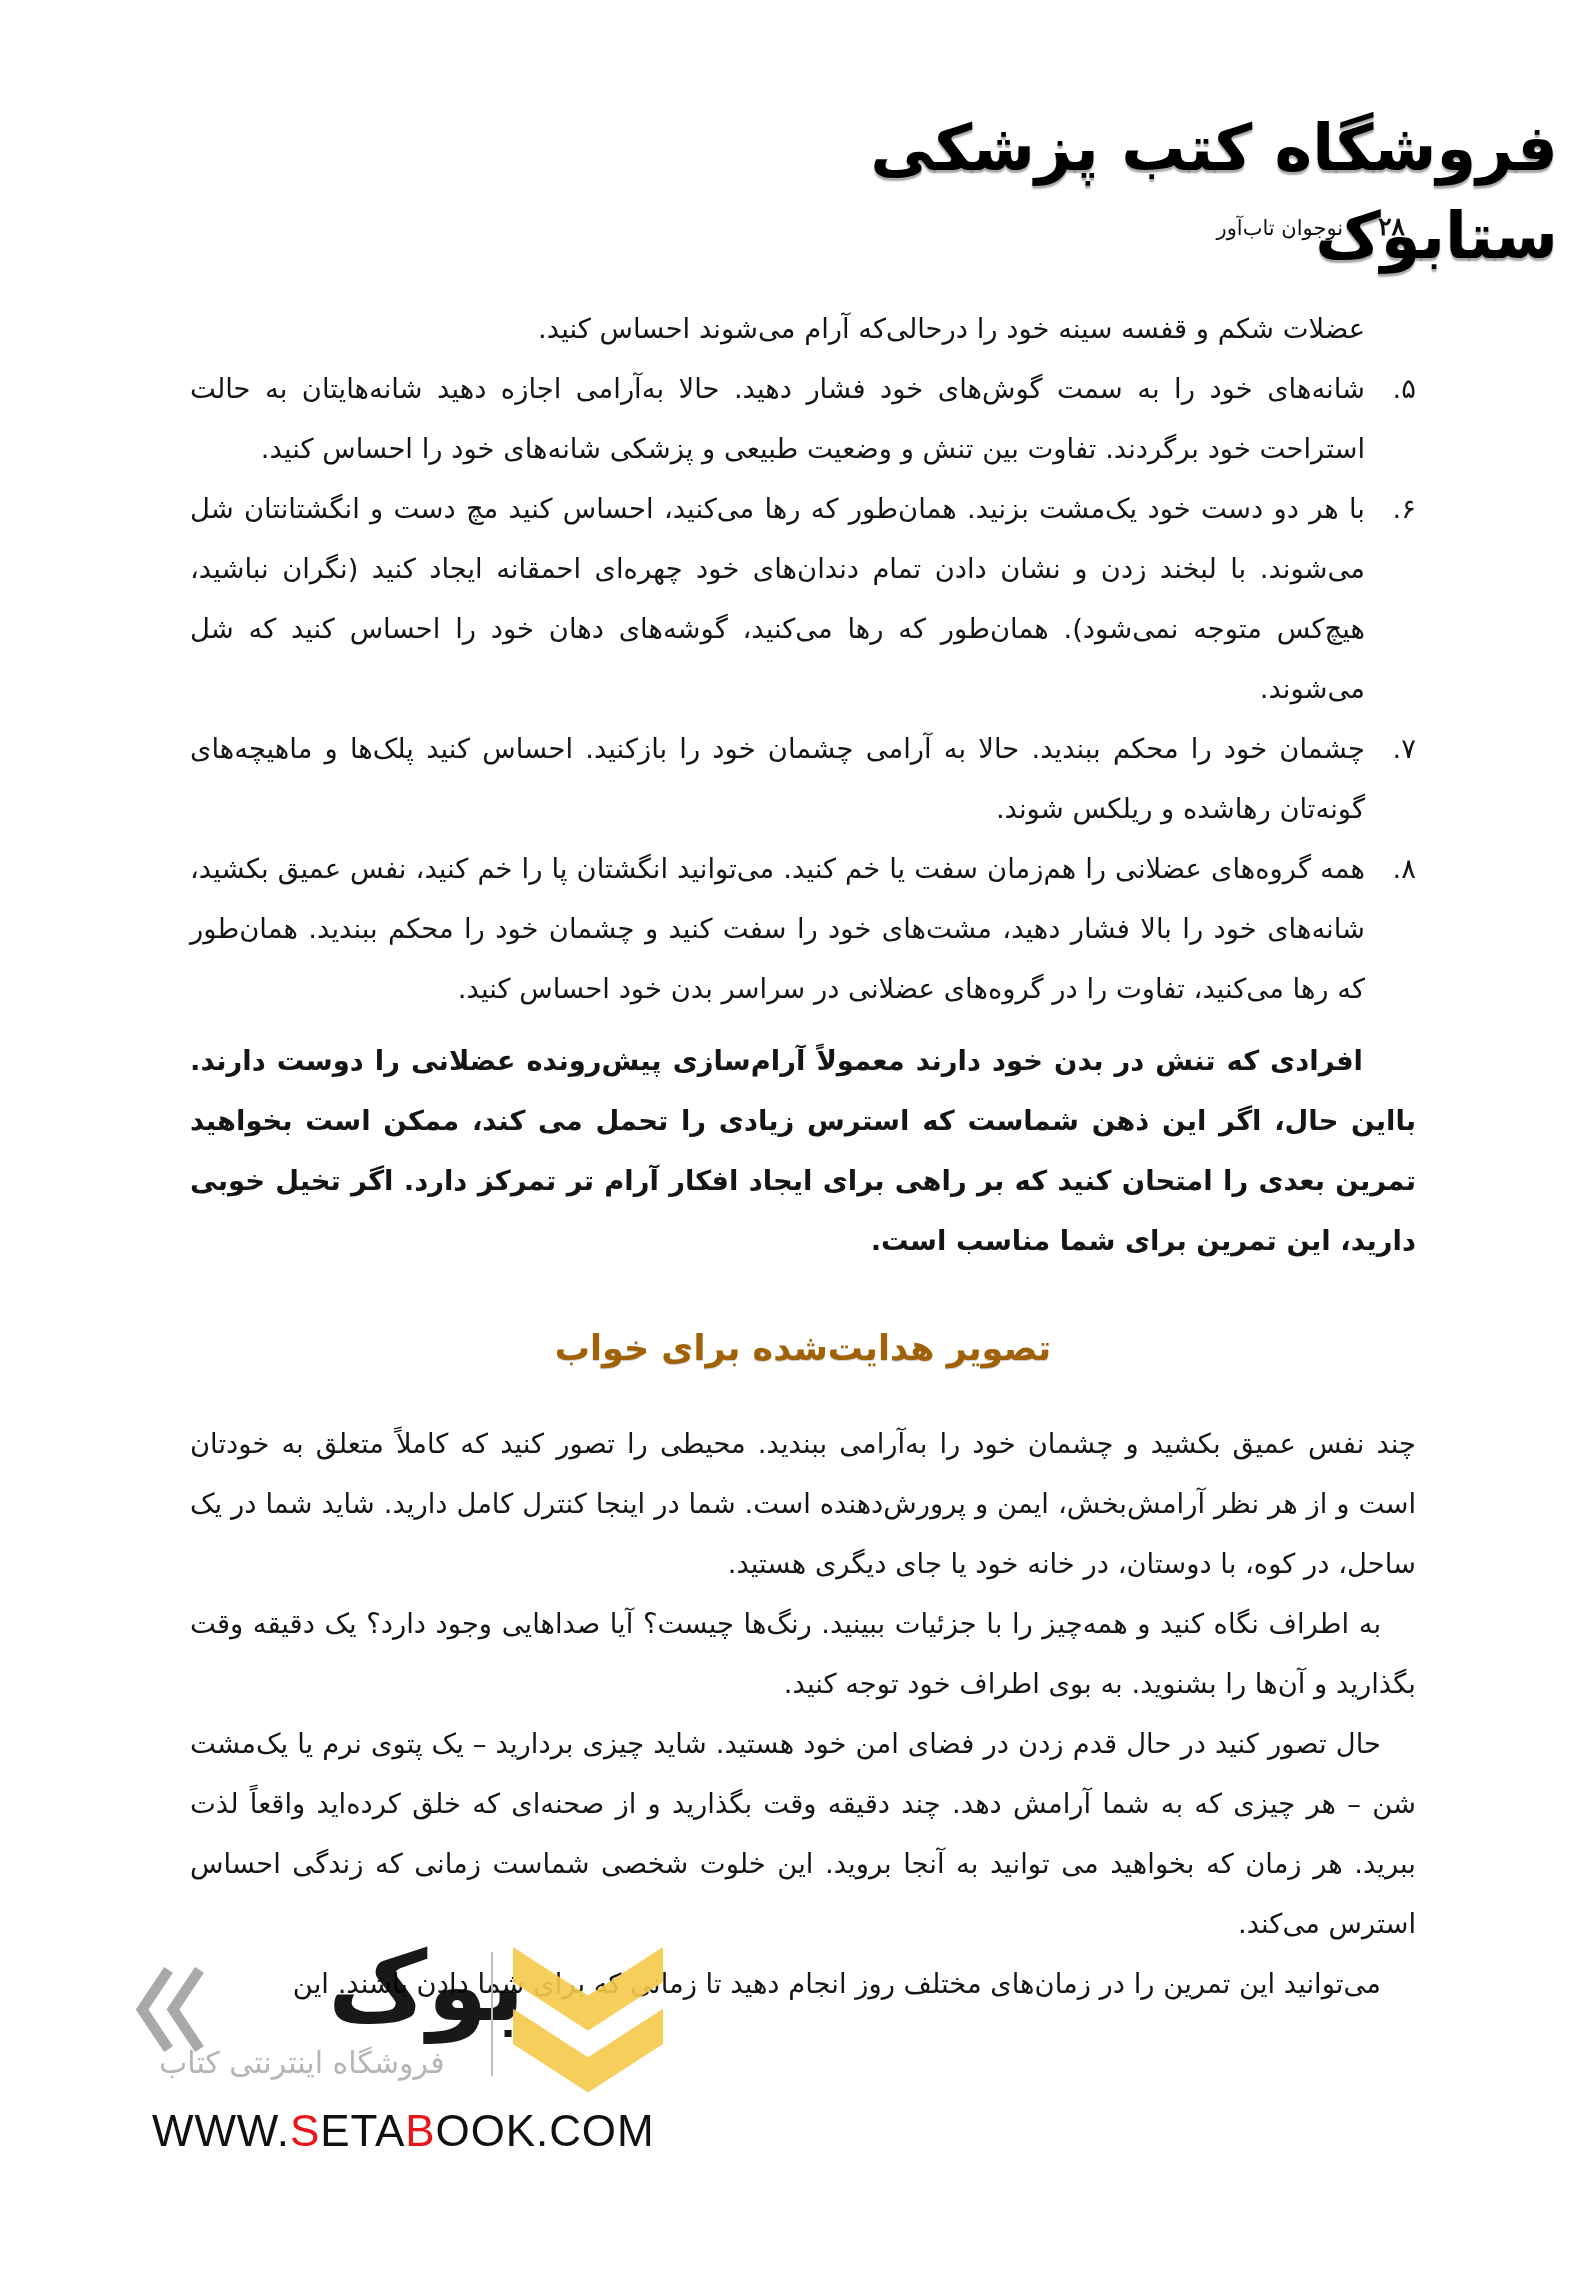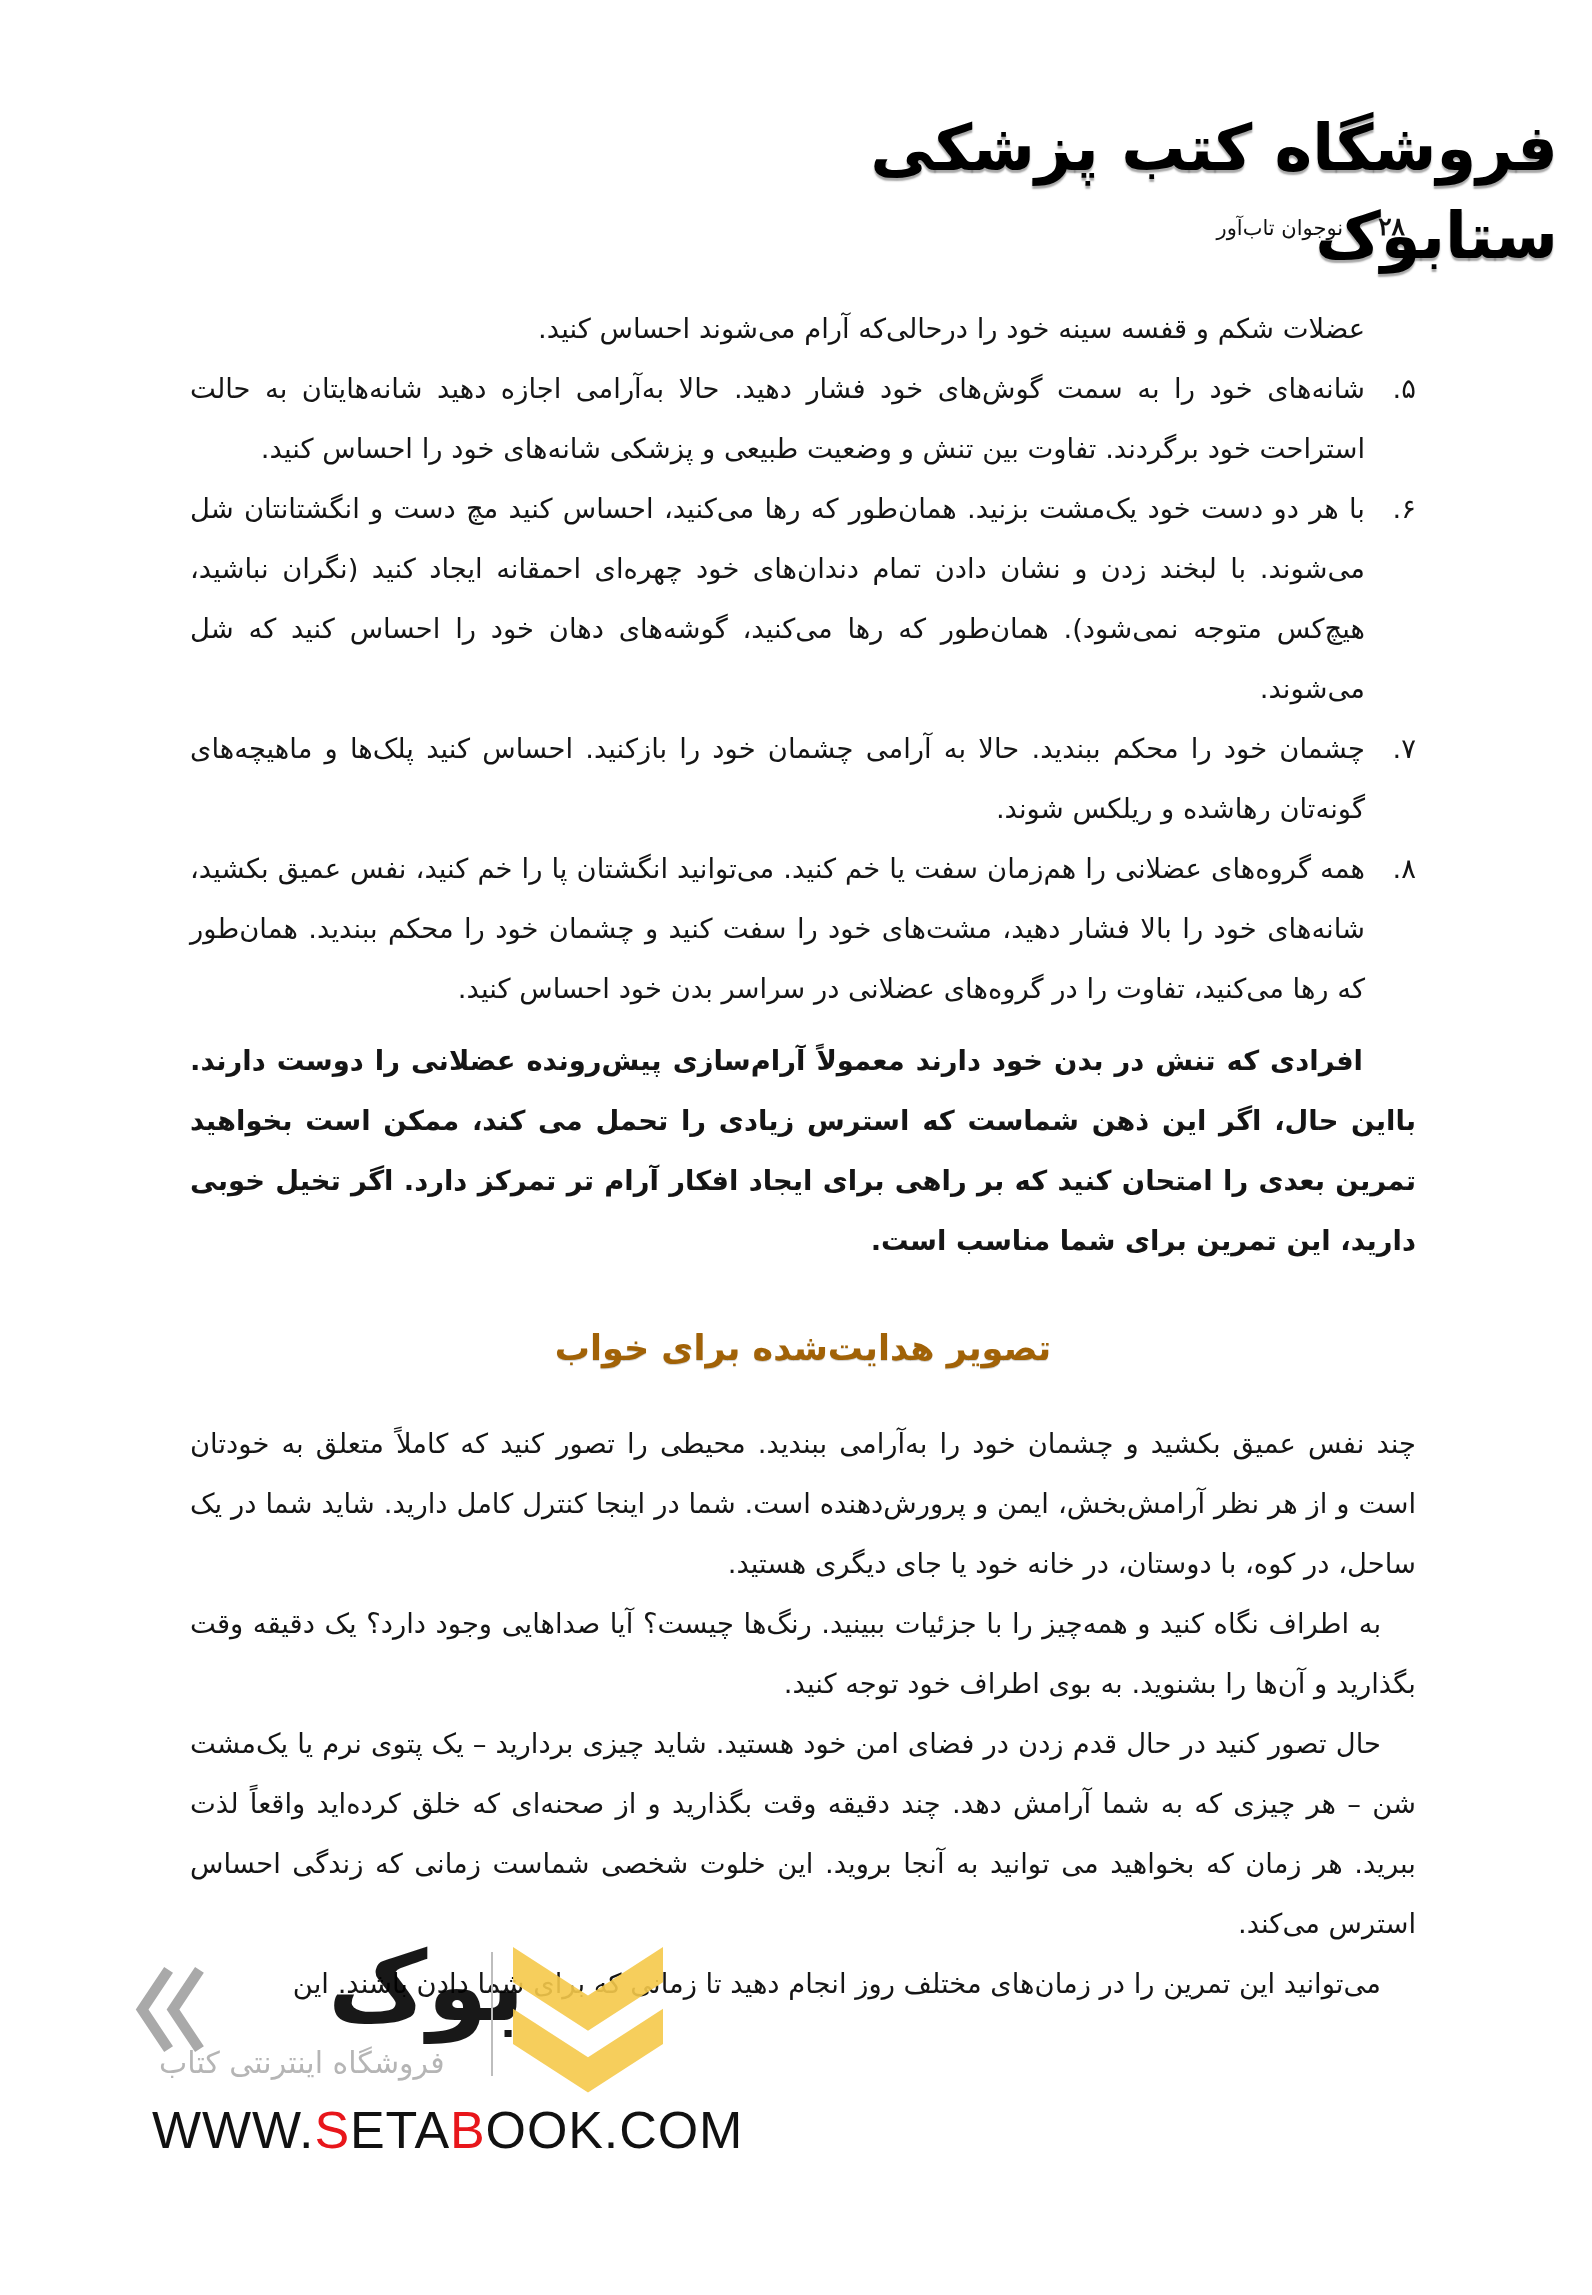--- a/index.html
+++ b/index.html
@@ -46,21 +46,21 @@
                   opacity: 0.85; }
   .wm-text-yellow { position: absolute; left: 204px; top: 0px; font-family: "DejaVu Sans", sans-serif;
                   font-size: 97px; line-height: 106px; color: #000000; font-weight: bold; direction: rtl;
                   opacity: 0.9; }
   .wm-sub { position: absolute; left: 35px; top: 111px; font-family: "DejaVu Sans", sans-serif;
             font-size: 30px; color: #b5b5b5; direction: rtl; }
   .wm-divider { position: absolute; left: 367px; top: 17.7px; width: 1.8px; height: 124px; background: #bdbdbd; }
   .wm-chevron { position: absolute; left: 389px; top: 13.3px; }
   .url {
     position: absolute; left: 152px; top: 2104px; font-family: "Liberation Sans", sans-serif;
-    font-size: 52px; letter-spacing: 0.9px; color: #111; line-height: 53px; direction: ltr;
+    font-size: 44px; letter-spacing: 0.9px; color: #111; line-height: 53px; direction: ltr;
   }
   .url .red { color: #e8161b; }
 </style>
 </head>
 <body>
 
 <div class="site-title">فروشگاه کتب پزشکی ستابوک</div>
 
 <div class="running-head">
   <span class="page-num">۲۸</span>

